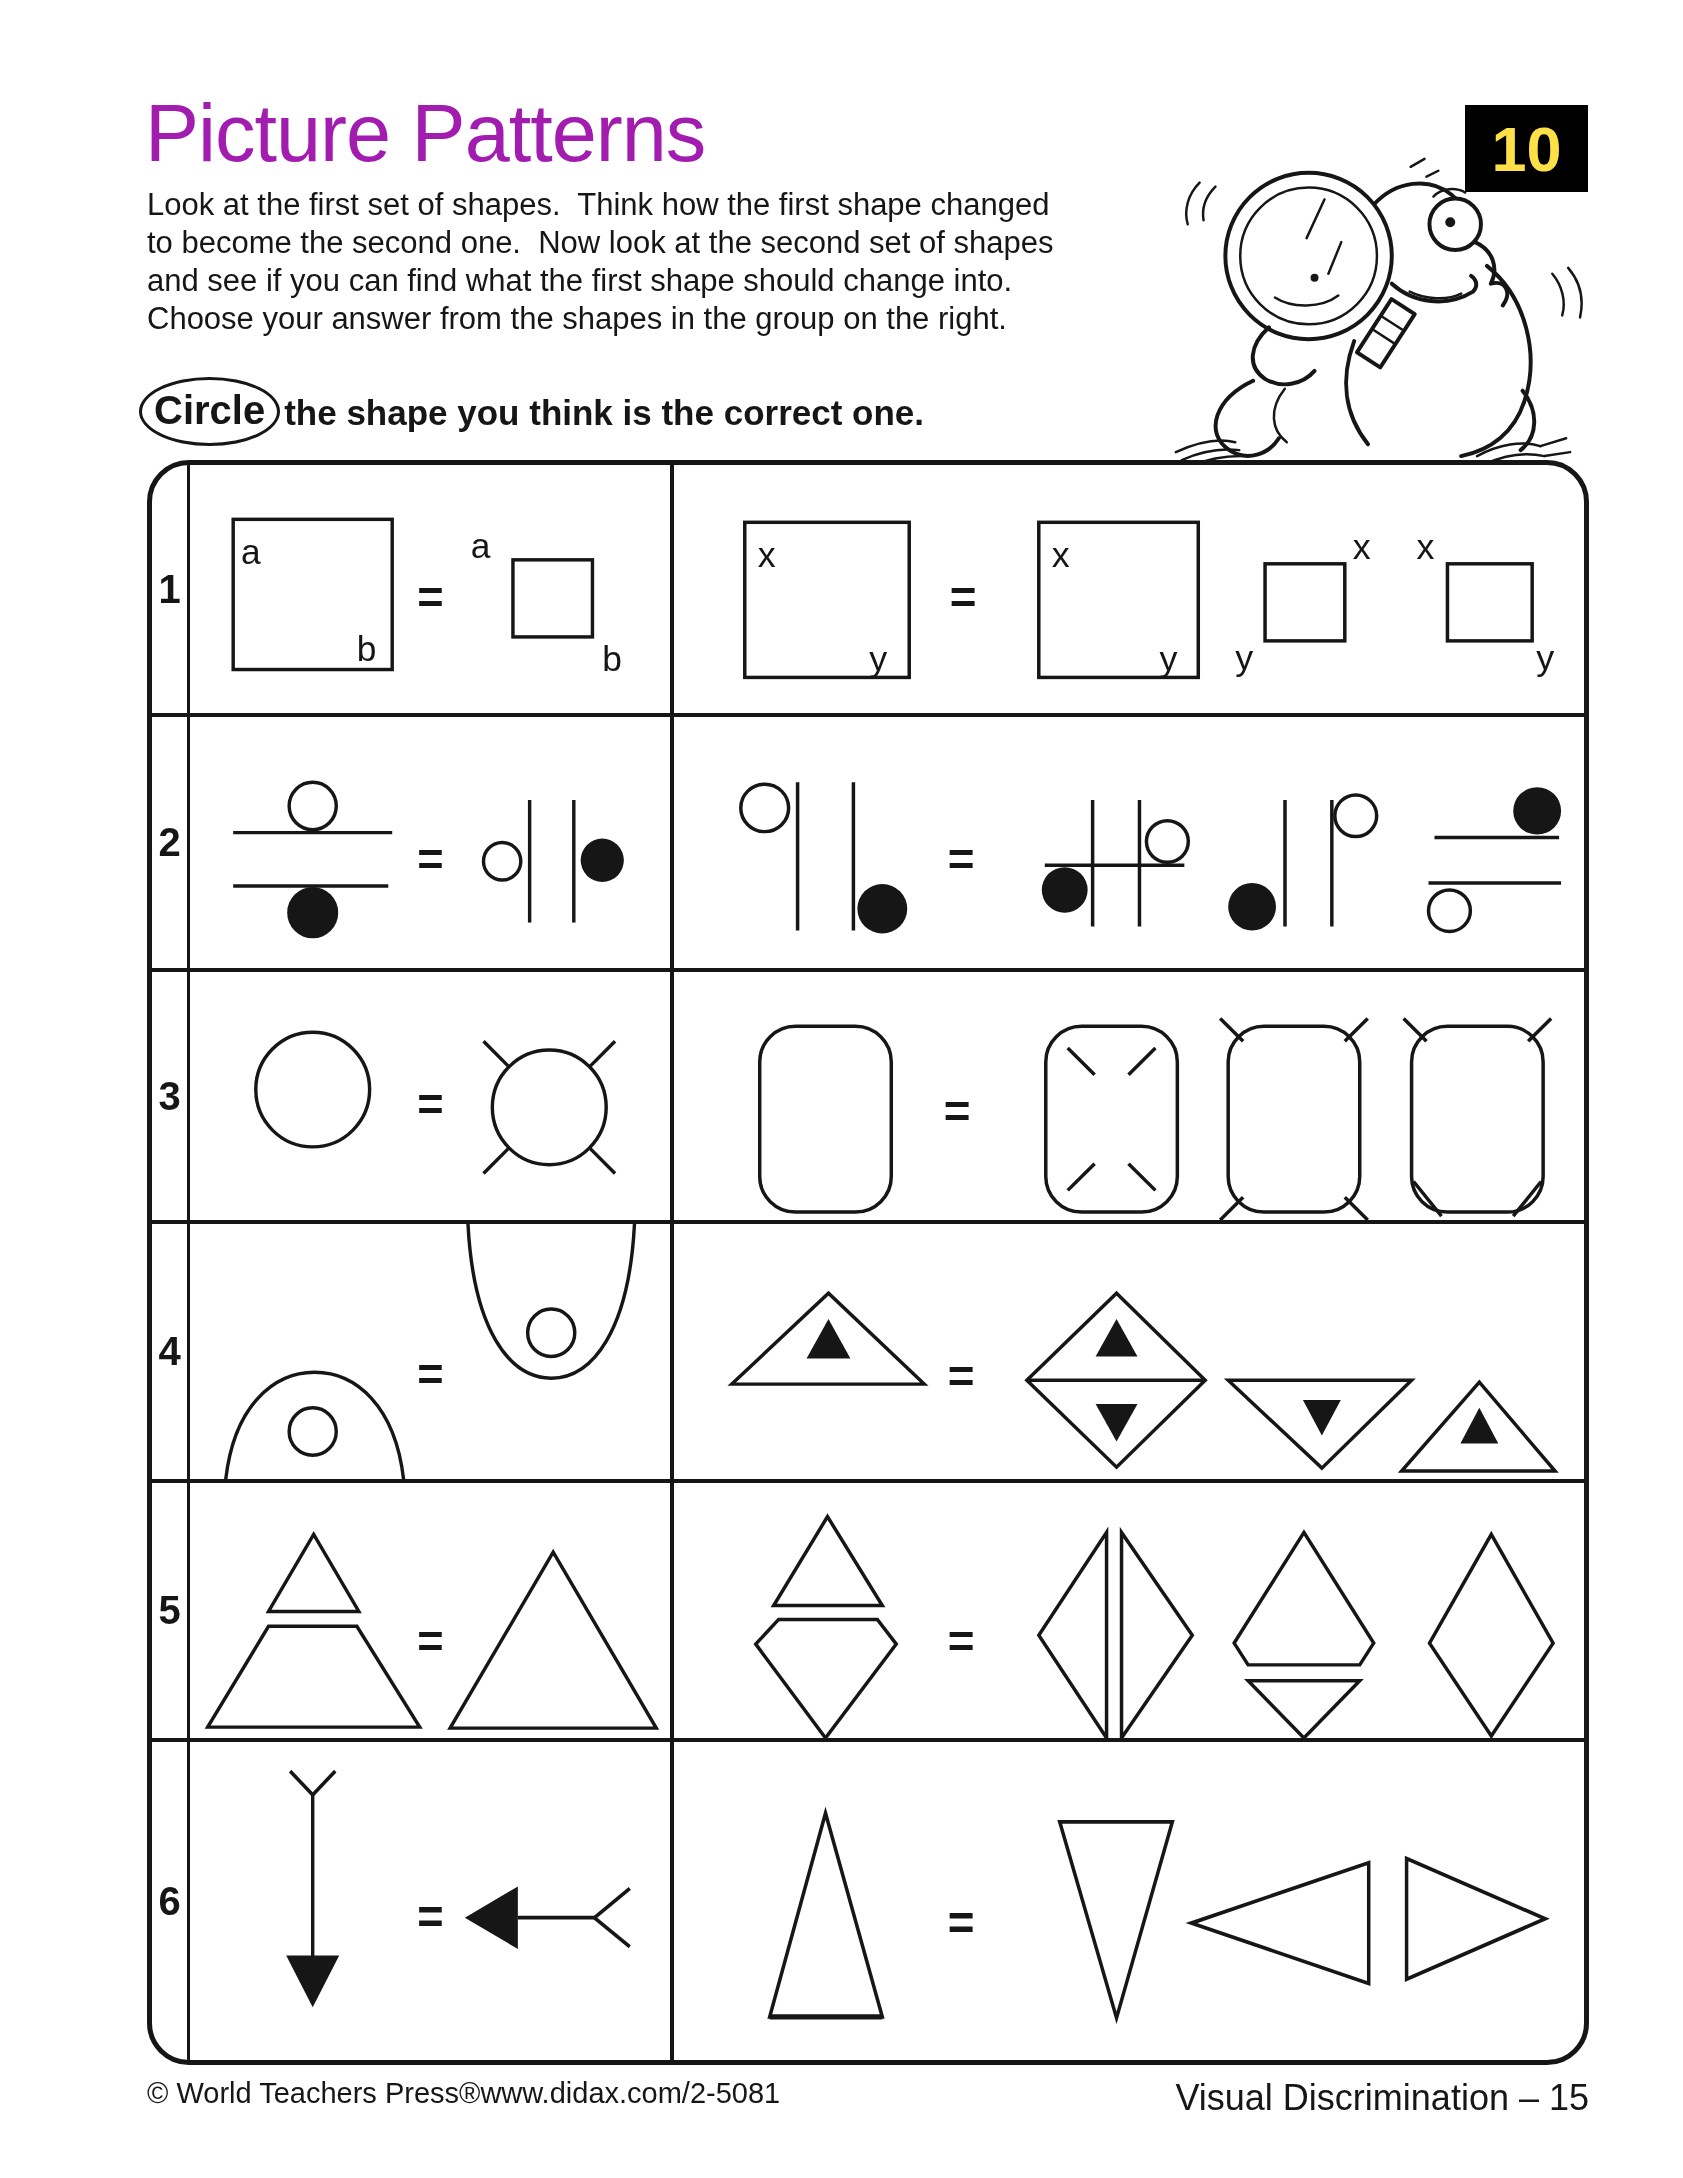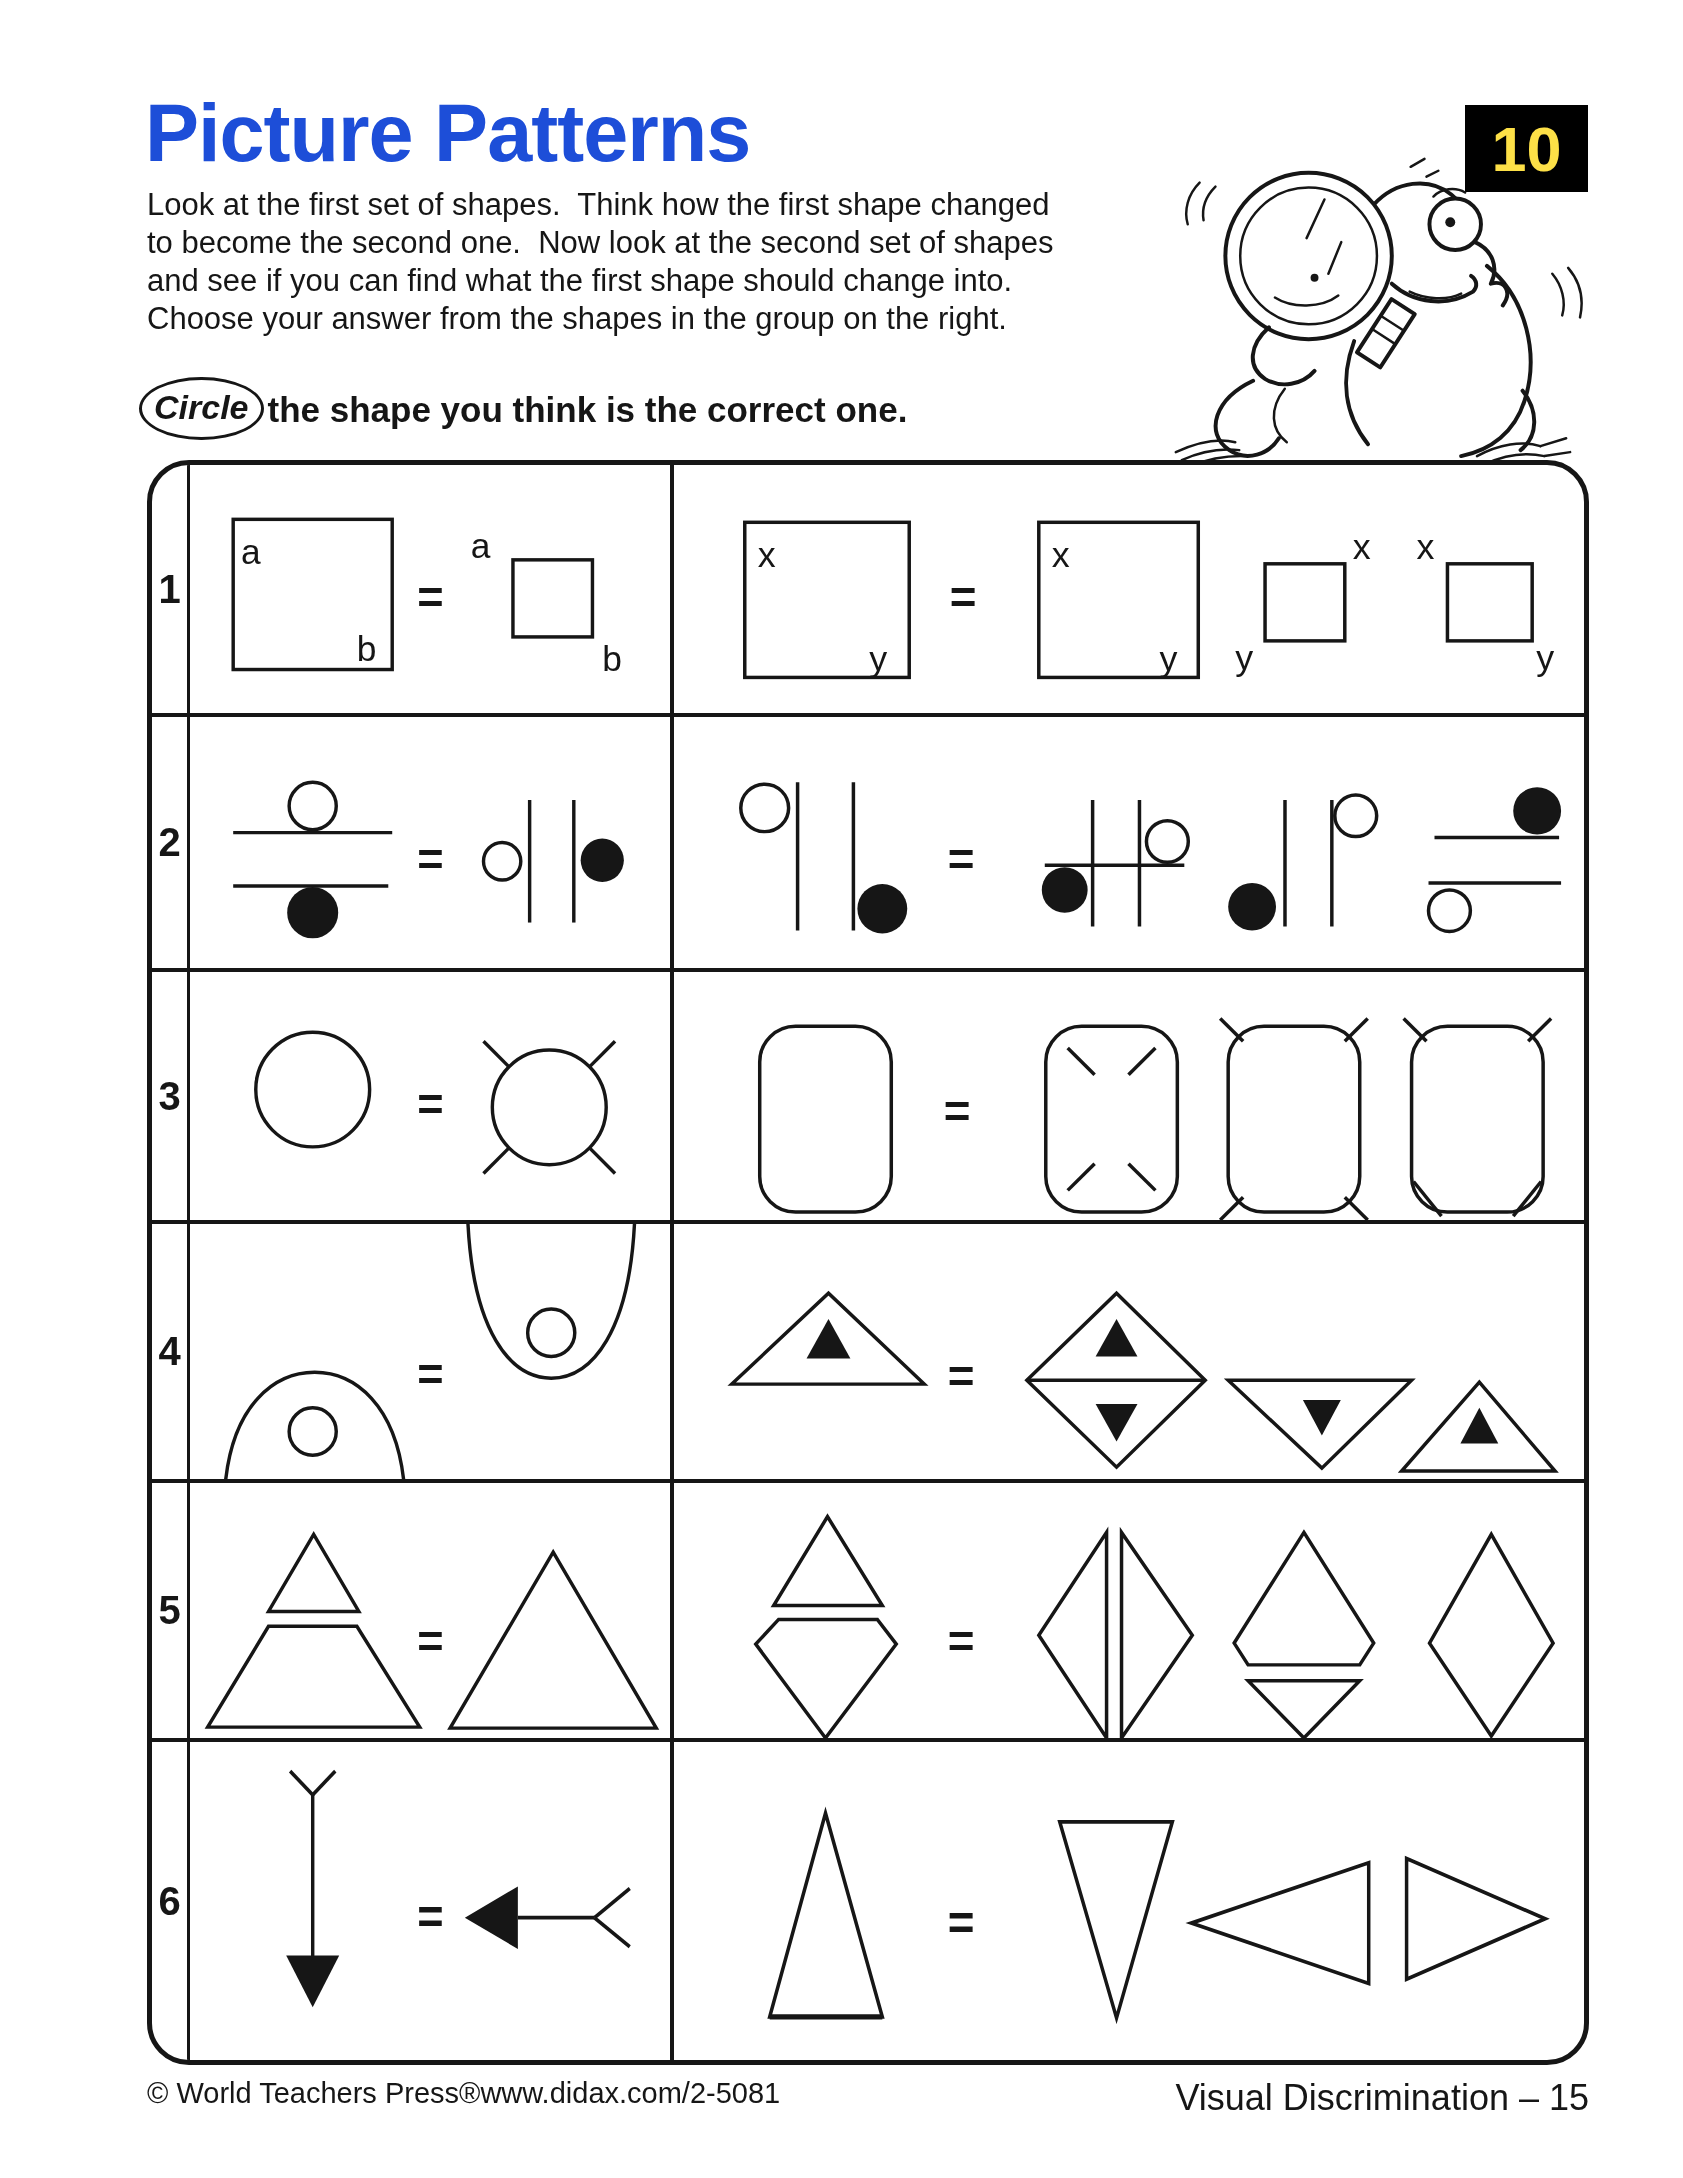--- a/index.html
+++ b/index.html
@@ -4,34 +4,34 @@
 <style>
   html,body { margin:0; padding:0; background:#e8e8e8; }
   .page {
     position:relative; width:1683px; height:2178px; margin:0 auto;
     background:#ffffff; color:#161616;
     font-family:"Liberation Sans", sans-serif; overflow:hidden;
   }
   
   .title {
     position:absolute; left:145px; top:87px;
-    font-size:81px; font-weight:700; letter-spacing:-1px; color:#1d4ed8;
+    font-size:81px; font-weight:400; letter-spacing:-1px; color:#a21caf;
   }
   .badge {
     position:absolute; left:1465px; top:105px; width:123px; height:87px;
     display:flex; align-items:center; justify-content:center;
     font-size:63px; font-weight:800;
   }
   .instructions { position:absolute; left:147px; top:186px; width:980px; }
   .instructions div { font-size:31px; line-height:38px; white-space:pre-wrap; }
   
   .prompt { position:absolute; left:139px; top:377px; display:flex; align-items:center; }
   .circled {
     display:inline-block; border:3.5px solid #161616; border-radius:50%;
-    padding:8px 12px 10px 12px; font-size:34px; font-weight:800;font-style:italic;
+    padding:8px 12px 10px 12px; font-size:40px; font-weight:800;
   }
   .prompt-rest { font-size:35px; font-weight:800; margin-left:4px; padding-top:2px; }
   
   .sheet {
     position:absolute; left:147px; top:460px; width:1442px; height:1605px;
     border:5px solid #161616; border-radius:42px; box-sizing:border-box;
     display:grid; grid-template-rows:252px 255px 252px 259px 259px auto;
     overflow:hidden; background:#fff;
   }
   .trow { display:grid; grid-template-columns:38px 484px 1fr; border-bottom:4px solid #161616; }

